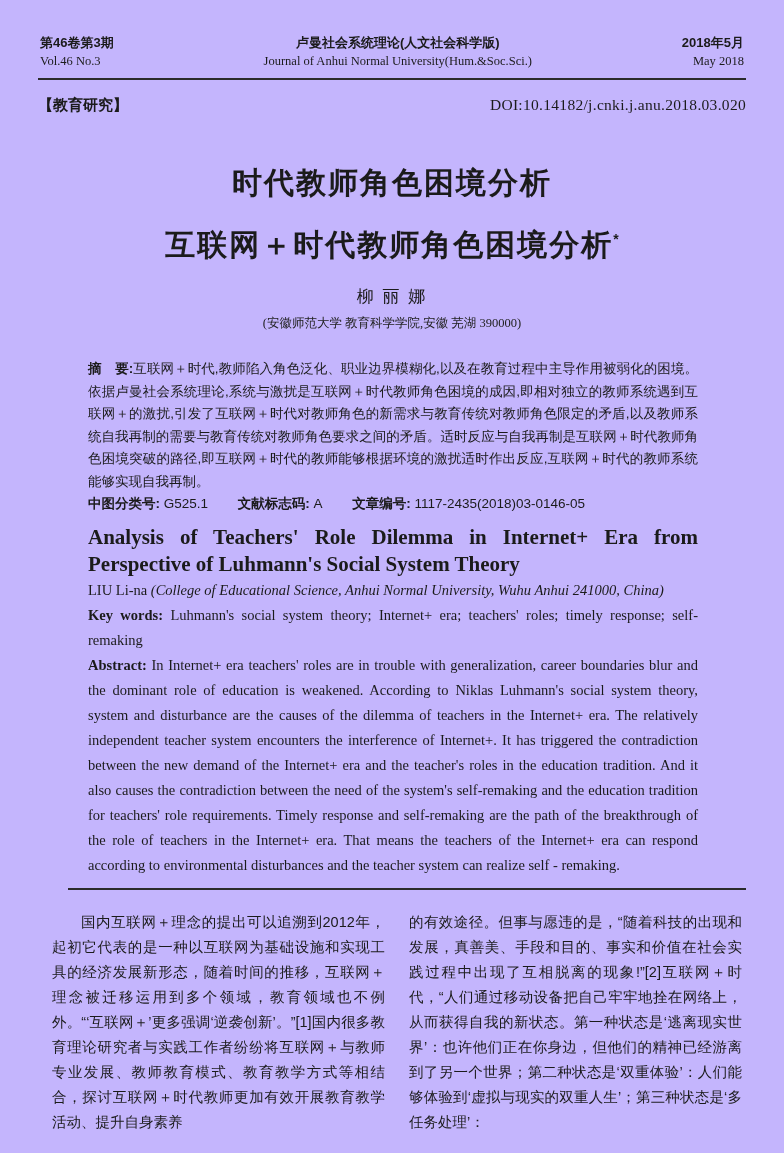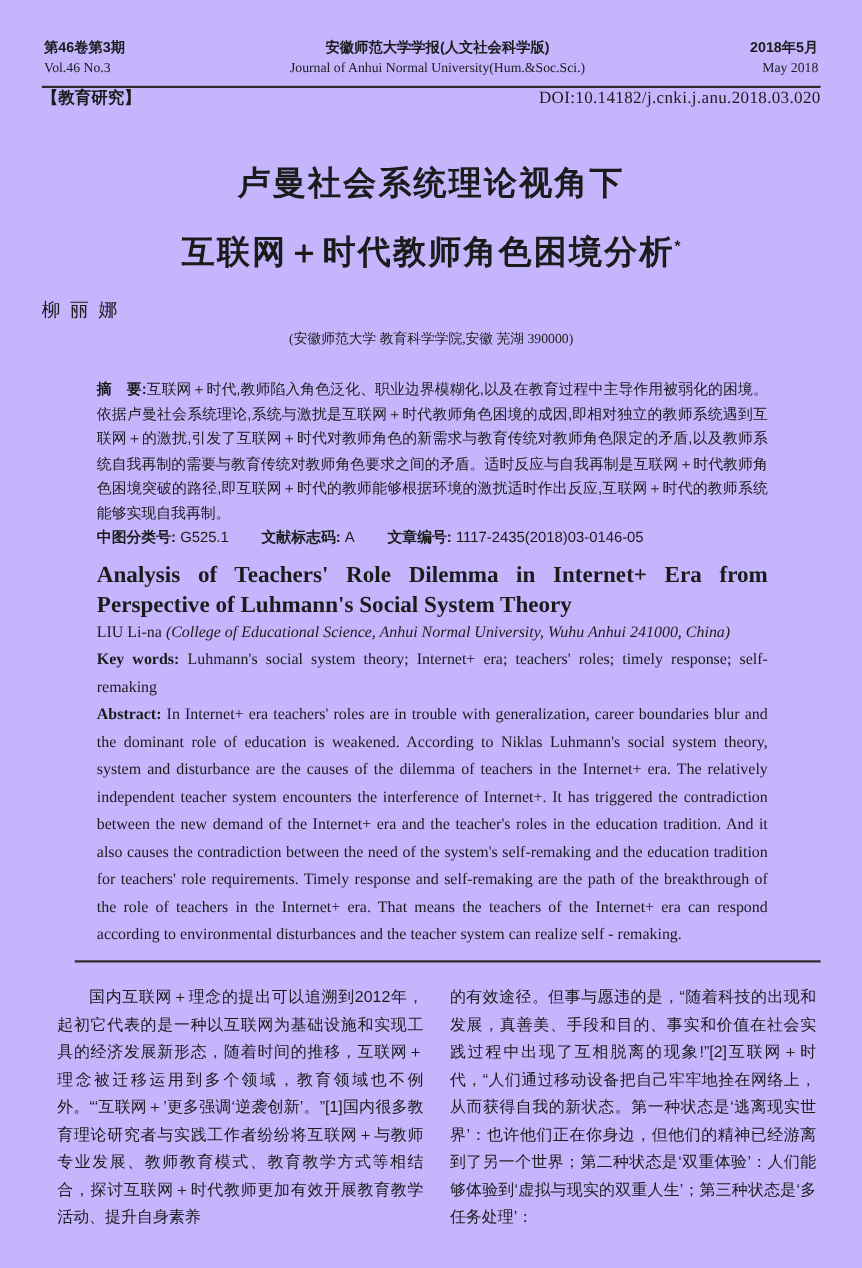--- a/index.html
+++ b/index.html
@@ -20,33 +20,33 @@
     padding: 4px 2px 8px 2px;
     border-bottom: 2.5px solid #2b2b2b;
   }
   .header-cell { font-size: 12.5px; line-height: 18px; }
   .header-cell .cn { font-family: "Liberation Sans", sans-serif; font-weight: bold; font-size: 13px; }
   .header-cell .en { font-family: "Liberation Serif", serif; }
   .header-center { text-align: center; }
   .header-right { text-align: right; }
 
   
-  .section-row { display: flex; justify-content: space-between; align-items: baseline; }
+  .section-row { display: flex; justify-content: space-between; margin-top: 16px; align-items: baseline; }
   .section-label { font-family: "Liberation Sans", sans-serif; font-weight: bold; font-size: 15px; }
   .doi { font-size: 15.5px; letter-spacing: 0.3px; }
 
   
   .title-block {
     margin-top: 40px; text-align: center;
     font-family: "Liberation Sans", sans-serif;
     font-weight: bold; font-size: 30px; line-height: 56px;
     letter-spacing: 2px;
   }
   .title-block sup { font-size: 14px; letter-spacing: 0; }
-  .author-name { margin-top: 12px; text-align: left; font-size: 17px; font-family: "Liberation Sans", sans-serif; letter-spacing: 2px; }
+  .author-name { margin-top: 12px; text-align: center; font-size: 17px; font-family: "Liberation Sans", sans-serif; letter-spacing: 2px; }
   .affiliation { margin-top: 7px; text-align: center; font-size: 12.5px; color: #222; }
 
   
   .cn-meta {
     margin: 26px 48px 0 50px;
     font-size: 13.5px; line-height: 22.5px;
     text-align: justify;
     font-family: "Liberation Sans", sans-serif;
   }
   .cn-meta p { margin: 0; }
@@ -84,36 +84,36 @@
 <body>
 
 <div class="page">
 
   <div class="header-row">
     <div class="header-cell">
       <div class="cn">第46卷第3期</div>
       <div class="en">Vol.46 No.3</div>
     </div>
     <div class="header-cell header-center">
-      <div class="cn">安徽师范大学学报(人文社会科学版)</div>
+      <div class="cn">卢曼社会系统理论(人文社会科学版)</div>
       <div class="en">Journal of Anhui Normal University(Hum.&amp;Soc.Sci.)</div>
     </div>
     <div class="header-cell header-right">
       <div class="cn">2018年5月</div>
       <div class="en">May 2018</div>
     </div>
   </div>
 
   <div class="section-row">
     <span class="section-label">【教育研究】</span>
     <span class="doi">DOI:10.14182/j.cnki.j.anu.2018.03.020</span>
   </div>
 
   <div class="title-block">
-    <div>卢曼社会系统理论视角下</div>
+    <div>时代教师角色困境分析</div>
     <div><span>互联网＋时代教师角色困境分析</span><sup>*</sup></div>
   </div>
 
   <div class="author-name">柳 丽 娜</div>
   <div class="affiliation">(安徽师范大学 教育科学学院,安徽 芜湖 390000)</div>
 
   <div class="cn-meta">
     <p><span class="lbl">摘　要:</span><span>互联网＋时代,教师陷入角色泛化、职业边界模糊化,以及在教育过程中主导作用被弱化的困境。依据卢曼社会系统理论,系统与激扰是互联网＋时代教师角色困境的成因,即相对独立的教师系统遇到互联网＋的激扰,引发了互联网＋时代对教师角色的新需求与教育传统对教师角色限定的矛盾,以及教师系统自我再制的需要与教育传统对教师角色要求之间的矛盾。适时反应与自我再制是互联网＋时代教师角色困境突破的路径,即互联网＋时代的教师能够根据环境的激扰适时作出反应,互联网＋时代的教师系统能够实现自我再制。</span></p>
     <p><span class="clc-group"><span class="lbl">中图分类号:</span> <span>G525.1</span></span><span class="clc-group"><span class="lbl">文献标志码:</span> <span>A</span></span><span class="clc-group"><span class="lbl">文章编号:</span> <span>1117-2435(2018)03-0146-05</span></span></p>
   </div>

